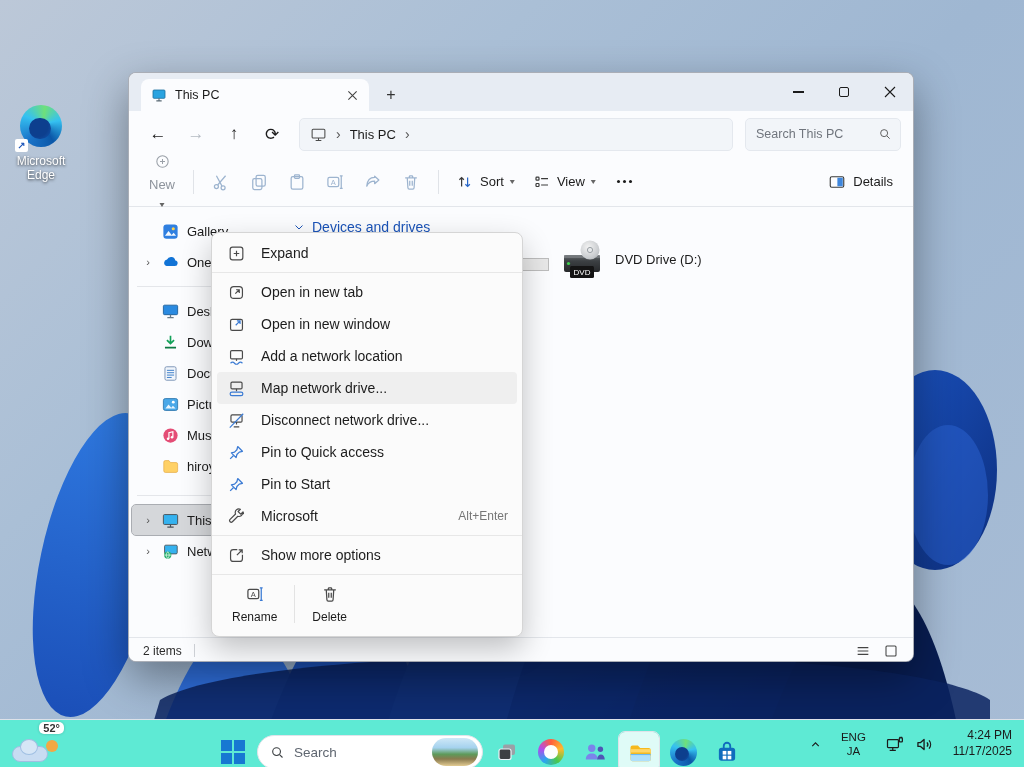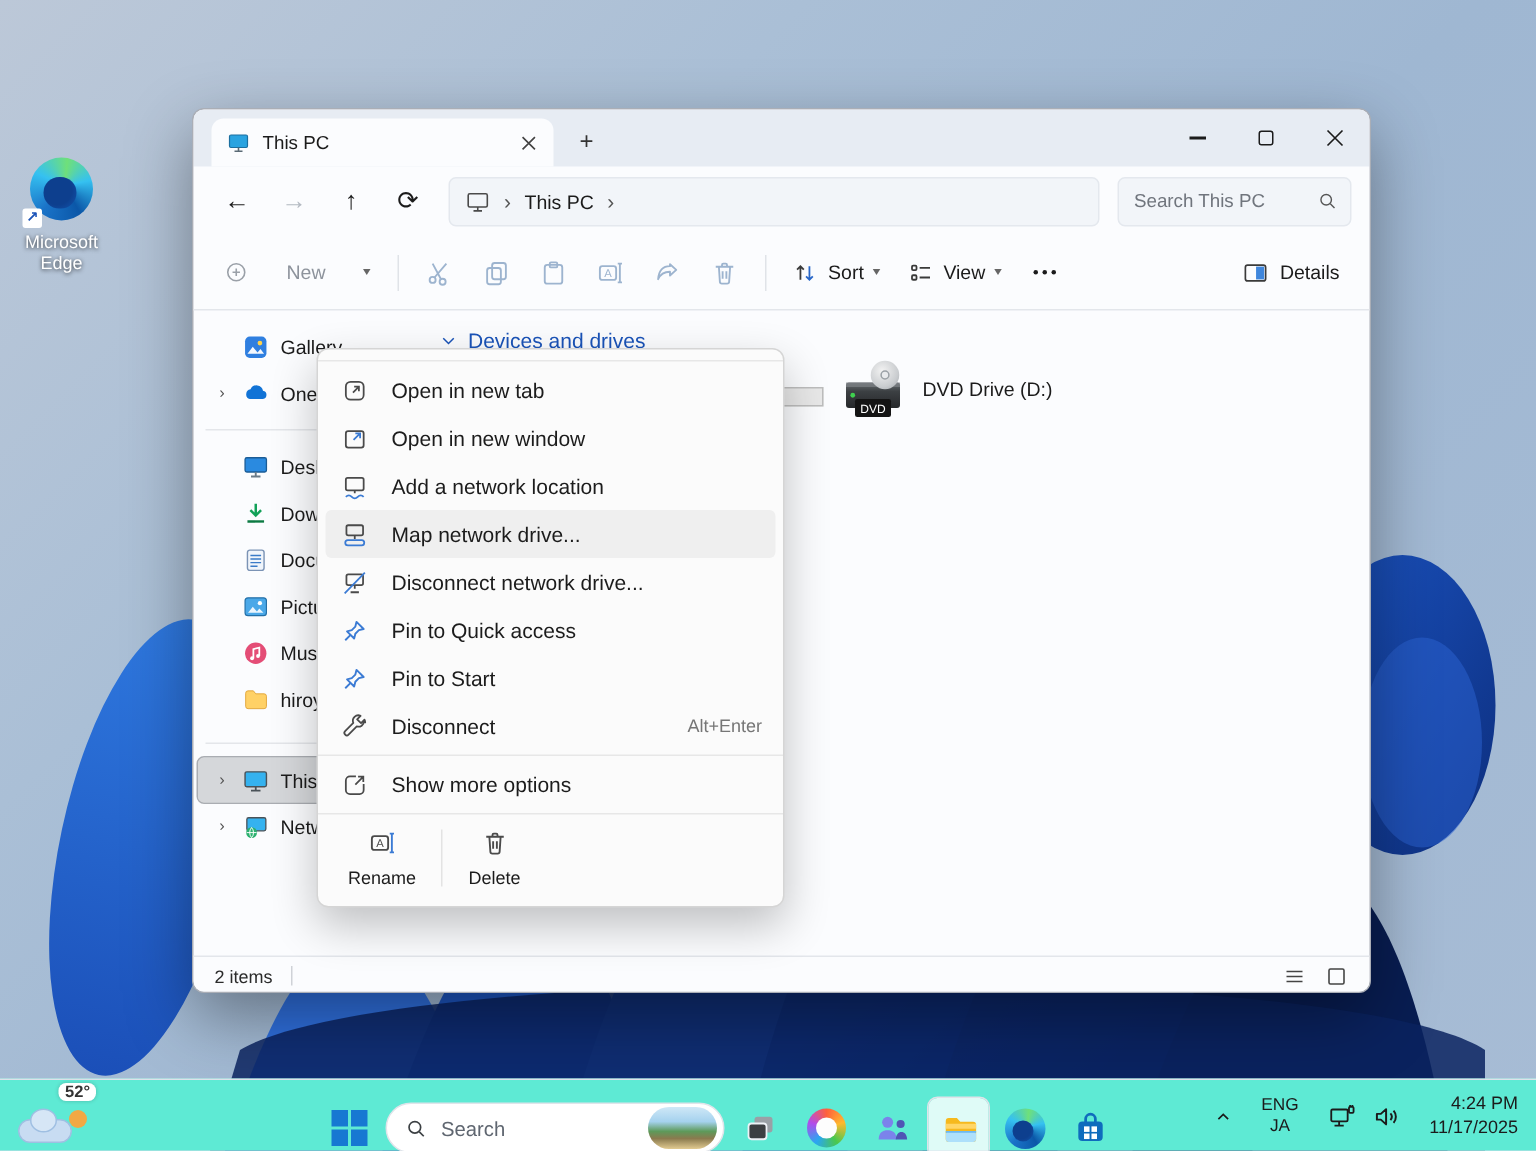--- a/index.html
+++ b/index.html
@@ -50,22 +50,22 @@
     font-size:13px; color:#1b1b1b; }
   .crumb-chev { color:#555; font-size:14px; }
   .searchbox { width:156px; height:33px; background:#f2f5f9; border:1px solid #e4e8ee;
     border-radius:5px; display:flex; align-items:center; padding:0 8px 0 10px; }
   .searchbox input { border:none; outline:none; background:transparent; flex:1; width:100px;
     font-size:12.5px; color:#333; font-family:inherit; }
   .searchbox input::placeholder { color:#70757d; }
 
   .toolbar { height:50px; background:#fbfcfe; border-bottom:1px solid #e3e6eb;
     display:flex; align-items:center; padding:0 10px; }
-  .tool-new { display:flex; align-items:center; gap:25px; padding:6px 10px; color:#8d939c;
-    font-size:13px; }
+  .tool-new { display:flex; align-items:center; gap:7px; padding:6px 10px; color:#8d939c;
+    font-size:13px;flex-direction:column; }
   .vsep { width:1px; height:24px; background:#e0e3e8; margin:0 8px; }
   .tool-ic { width:38px; height:36px; display:flex; align-items:center; justify-content:center; border-radius:4px; }
   .tool-drop { display:flex; align-items:center; gap:6px; padding:6px 9px; font-size:13px; color:#1b1b1b; }
   .chev-sm { font-size:10px; color:#666; transform:scaleY(.8); }
   .tool-details { margin-left:auto; display:flex; align-items:center; gap:7px; padding:6px 10px;
     font-size:13px; color:#1b1b1b; }
   .dots { display:flex; gap:3px; padding:0 12px; }
   .dots i { width:3.2px; height:3.2px; border-radius:50%; background:#1b1b1b; }
 
   .win-body { display:flex; height:430px; }
@@ -446,20 +446,29 @@
         <path d="M4 7 h16 M4 12 h16 M4 17 h16" stroke="#444" stroke-width="1.7" fill="none"></path>
       </svg>
       <svg width="16" height="16" viewBox="0 0 24 24">
         <rect x="4.5" y="4.5" width="15" height="15" rx="1.5" fill="none" stroke="#444" stroke-width="1.6"></rect>
       </svg>
     </span>
   </div>
 </div>
 
 <div class="cmenu">
+  <div class="cm-item">
+    <span class="cm-ic">
+      <svg width="19" height="19" viewBox="0 0 24 24" fill="none" stroke="#4a4a4a" stroke-width="1.5">
+        <rect x="4" y="4" width="16" height="16" rx="3"></rect>
+          <path d="M12 8.5 v7 M8.5 12 h7"></path>
+      </svg>
+    </span>
+    <span>Expand</span>
+  </div>
   <div class="cm-div"></div>
   <div class="cm-item">
     <span class="cm-ic">
       <svg width="19" height="19" viewBox="0 0 24 24" fill="none" stroke="#4a4a4a" stroke-width="1.5">
         <rect x="4.5" y="4.5" width="15" height="15" rx="4"></rect>
           <path d="M10.5 13.5 L15.5 8.5 M11.5 8.5 h4 v4"></path>
       </svg>
     </span>
     <span>Open in new tab</span>
   </div>
@@ -519,21 +528,21 @@
       </svg>
     </span>
     <span>Pin to Start</span>
   </div>
   <div class="cm-item">
     <span class="cm-ic">
       <svg width="19" height="19" viewBox="0 0 24 24" fill="none" stroke="#4a4a4a" stroke-width="1.5" stroke-linejoin="round">
         <path d="M19.8 7.4 a4.6 4.6 0 0 1 -6.1 4.3 l-6.9 6.9 a2 2 0 0 1 -2.9 -2.9 l6.9 -6.9 A4.6 4.6 0 0 1 16.9 2.8 l-2.9 2.9 3.3 3.3 2.9 -2.9 c.4 .7 .6 1.5 .6 2.3 Z"></path>
       </svg>
     </span>
-    <span>Disconnect</span>
+    <span>Microsoft</span>
     <span class="cm-short">Alt+Enter</span>
   </div>
   <div class="cm-div"></div>
   <div class="cm-item">
     <span class="cm-ic">
       <svg width="19" height="19" viewBox="0 0 24 24" fill="none" stroke="#4a4a4a" stroke-width="1.5">
         <path d="M13 4.5 H8 a3.5 3.5 0 0 0 -3.5 3.5 v8 a3.5 3.5 0 0 0 3.5 3.5 h8 a3.5 3.5 0 0 0 3.5 -3.5 V11"></path>
         <path d="M12.5 11.5 L19 5 M14.8 4.8 h4.4 v4.4"></path>
       </svg>
     </span>

